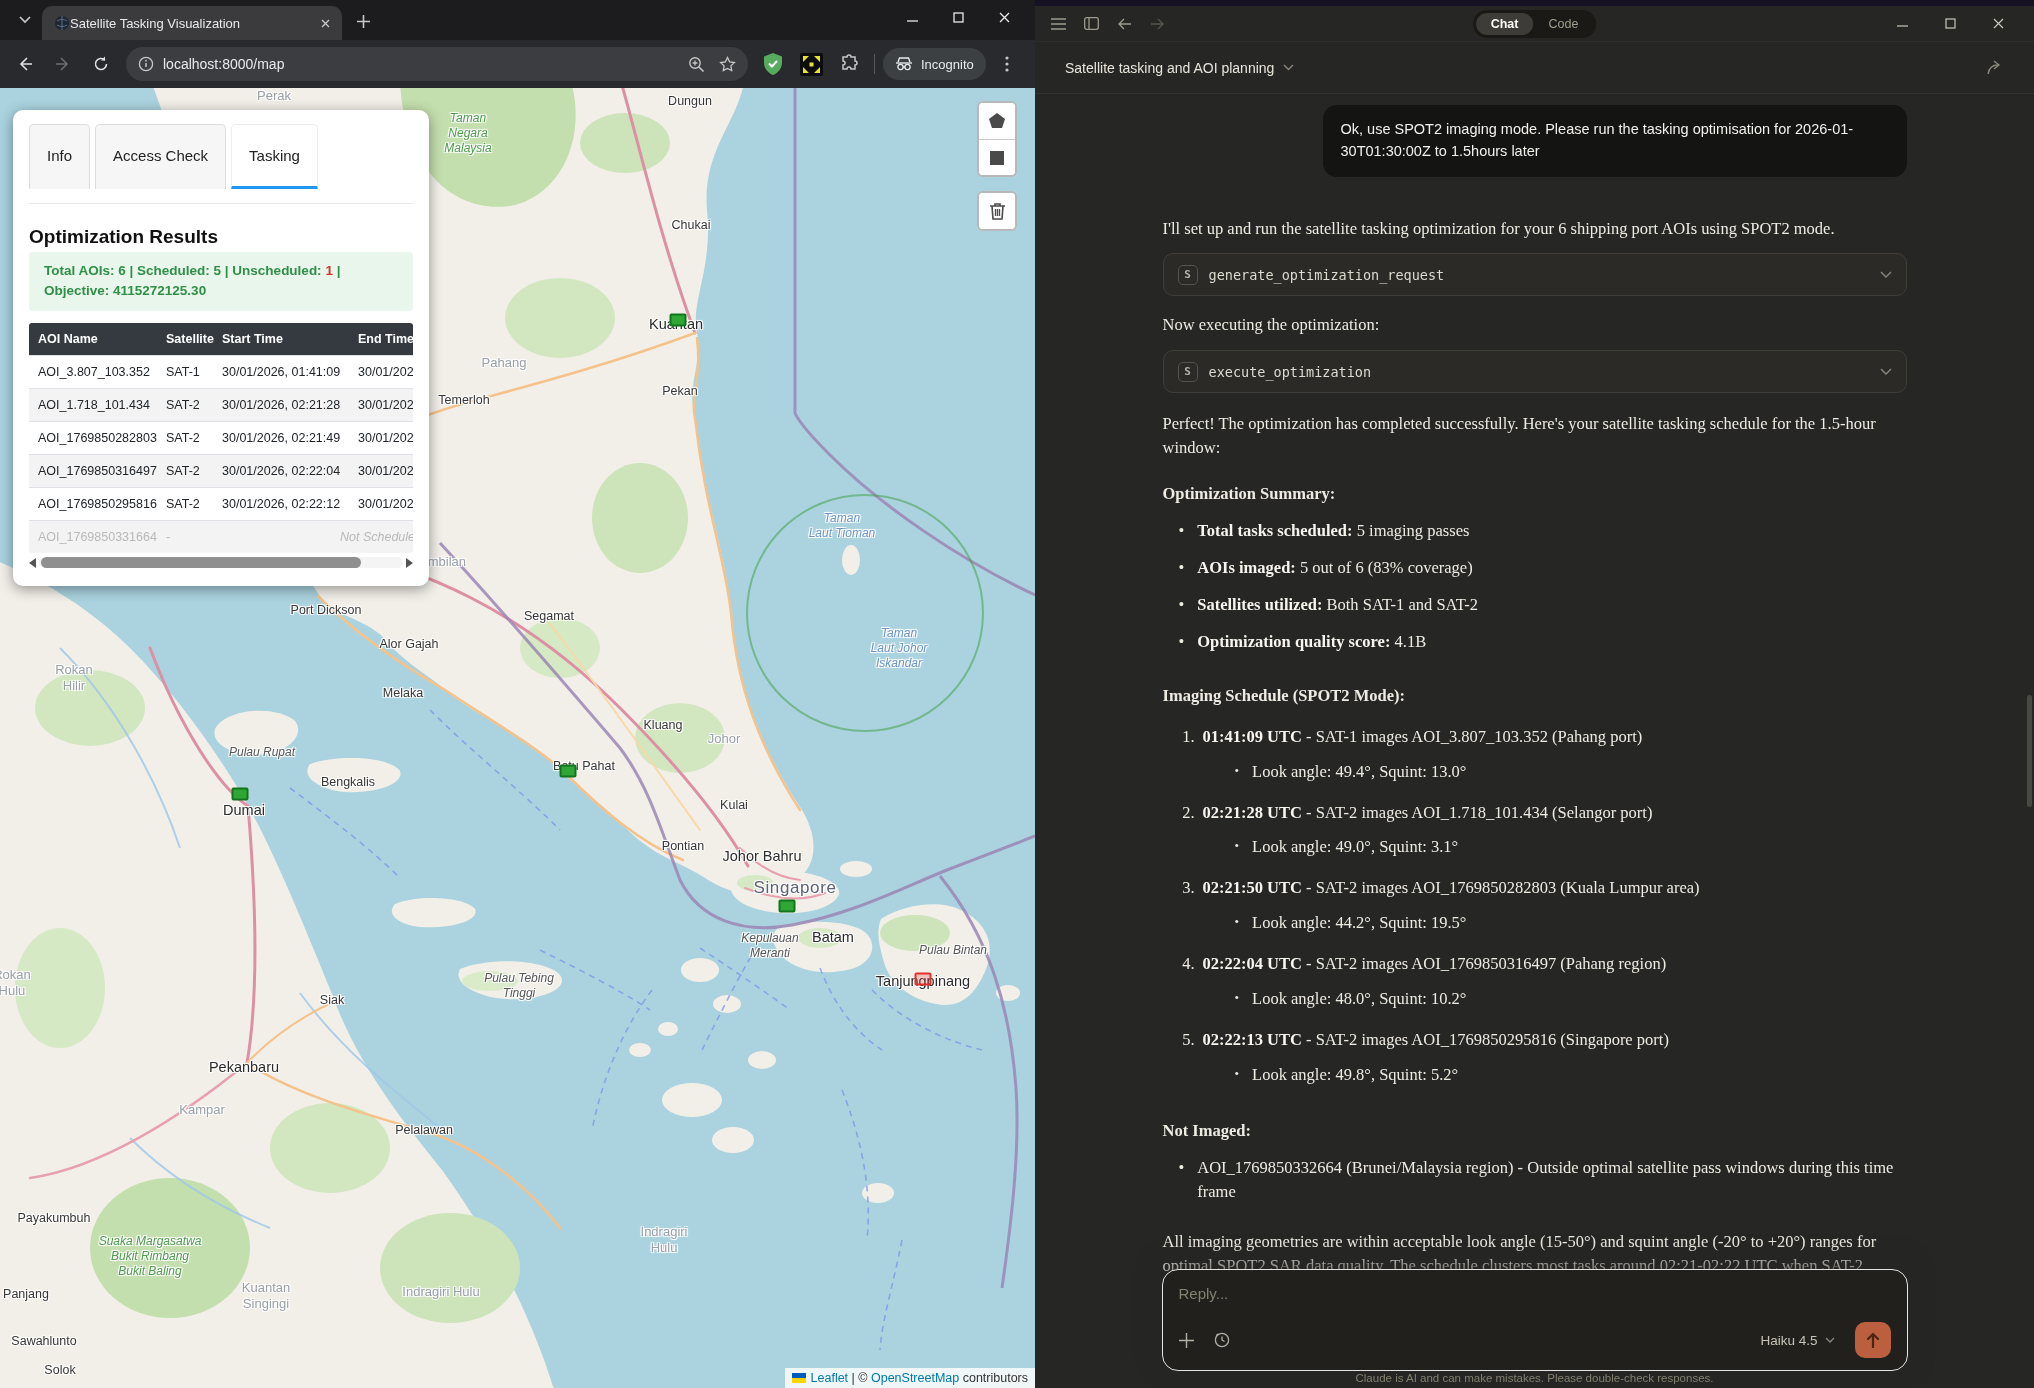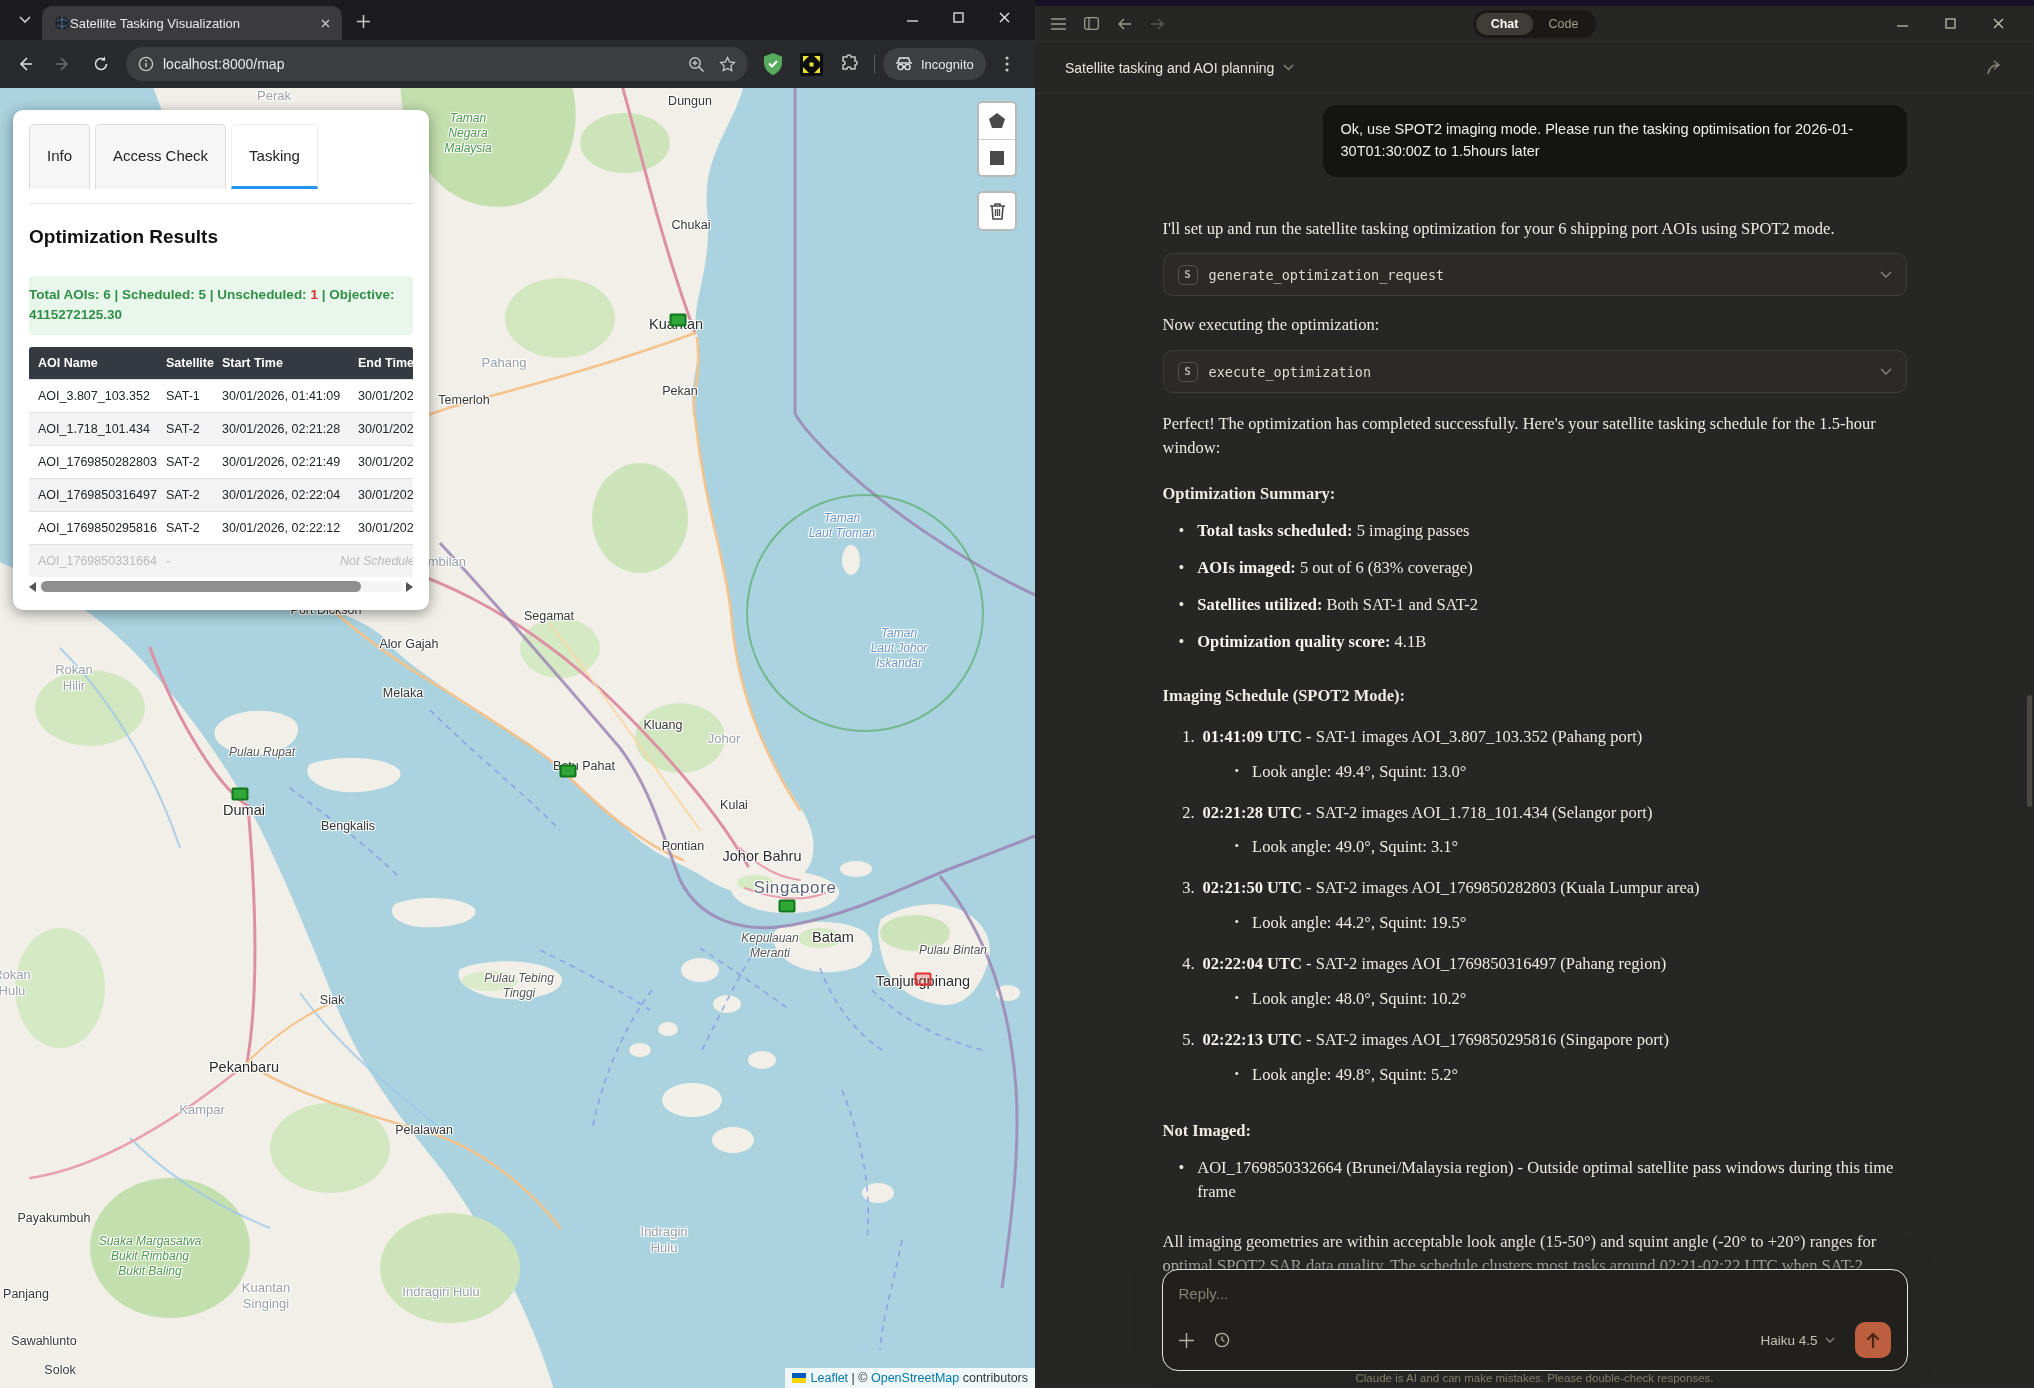--- a/index.html
+++ b/index.html
@@ -50,21 +50,21 @@
   .attribution a { color:#0078a8; text-decoration:none; }
   .ua-flag { width:14px; height:10px; display:inline-block; background:linear-gradient(#005bbb 50%, #ffd500 50%); }
 
   
   .panel { position:absolute; left:13px; top:22px; width:416px; background:#fff; border-radius:10px; box-shadow:0 3px 14px rgba(0,0,0,.4); padding:14px 16px 16px; font-family:"Liberation Sans",sans-serif; }
   .ptabs { display:flex; gap:5px; }
   .ptab { padding:22px 17px; font-size:15px; color:#222; background:#f6f6f6; border:1px solid #dcdcdc; border-bottom:none; border-radius:5px 5px 0 0; }
   .ptab.active { background:#fff; border-color:#ececec; border-bottom:3px solid #2196f3; }
   .panel hr { border:none; border-top:1px solid #e7e7e7; margin:14px 0 0; }
   .ph { font-size:19px; font-weight:700; color:#111; margin-top:22px; }
-  .alert { margin-top:28px; background:#e9f6ec; border-radius:4px; padding:9px 0; font-size:13.5px; font-weight:700; color:#2f8f46; line-height:1.5; }
+  .alert { margin-top:4px; background:#e9f6ec; border-radius:4px; padding:9px 15px; font-size:13.5px; font-weight:700; color:#2f8f46; line-height:1.5; }
   .alert .red { color:#d93030; }
   .tbl-wrap { margin-top:12px; width:384px; overflow:hidden; border-radius:3px; }
   table.aoi { border-collapse:collapse; width:520px; table-layout:fixed; font-size:12.5px; }
   table.aoi th { background:#343a40; color:#fff; text-align:left; font-weight:700; padding:9px 9px; white-space:nowrap; }
   table.aoi td { padding:9px 9px; white-space:nowrap; color:#212529; border-top:1px solid #dee2e6; overflow:hidden; }
   table.aoi tr:nth-child(even) td { background:#f3f3f3; }
   tr.ns td { color:#b9b9b9; }
   tr.ns td.nsc { font-style:italic; text-align:center; }
   .hscroll { margin-top:3px; height:14px; display:flex; align-items:center; gap:3px; }
   .harrow { width:0; height:0; border-style:solid; }
@@ -354,21 +354,21 @@
         <div class="map-label lbl-marine" style="left: 899px; top: 560px;">Taman
 Laut Johor
 Iskandar</div>
         <div class="map-label lbl-city" style="left: 403px; top: 606px;">Melaka</div>
         <div class="map-label lbl-region" style="left: 74px; top: 590px;">Rokan
 Hilir</div>
         <div class="map-label lbl-city" style="left: 663px; top: 638px;">Kluang</div>
         <div class="map-label lbl-region" style="left: 724px; top: 651px;">Johor</div>
         <div class="map-label lbl-island" style="left: 262px; top: 664px;">Pulau Rupat</div>
         <div class="map-label lbl-city" style="left: 584px; top: 679px;">Batu Pahat</div>
-        <div class="map-label lbl-city" style="left: 348px; top: 695px; margin-top: 44px;">Bengkalis</div>
+        <div class="map-label lbl-city" style="left: 348px; top: 695px;">Bengkalis</div>
         <div class="map-label lbl-citybig" style="left: 244px; top: 722px;">Dumai</div>
         <div class="map-label lbl-city" style="left: 734px; top: 718px;">Kulai</div>
         <div class="map-label lbl-city" style="left: 683px; top: 759px;">Pontian</div>
         <div class="map-label lbl-citybig" style="left: 762px; top: 768px;">Johor Bahru</div>
         <div class="map-label lbl-country" style="left: 795px; top: 800px;">Singapore</div>
         <div class="map-label lbl-citybig" style="left: 833px; top: 849px;">Batam</div>
         <div class="map-label lbl-island" style="left: 770px; top: 858px;">Kepulauan
 Meranti</div>
         <div class="map-label lbl-island" style="left: 953px; top: 862px;">Pulau Bintan</div>
         <div class="map-label lbl-citybig" style="left: 923px; top: 893px;">Tanjungpinang</div>

